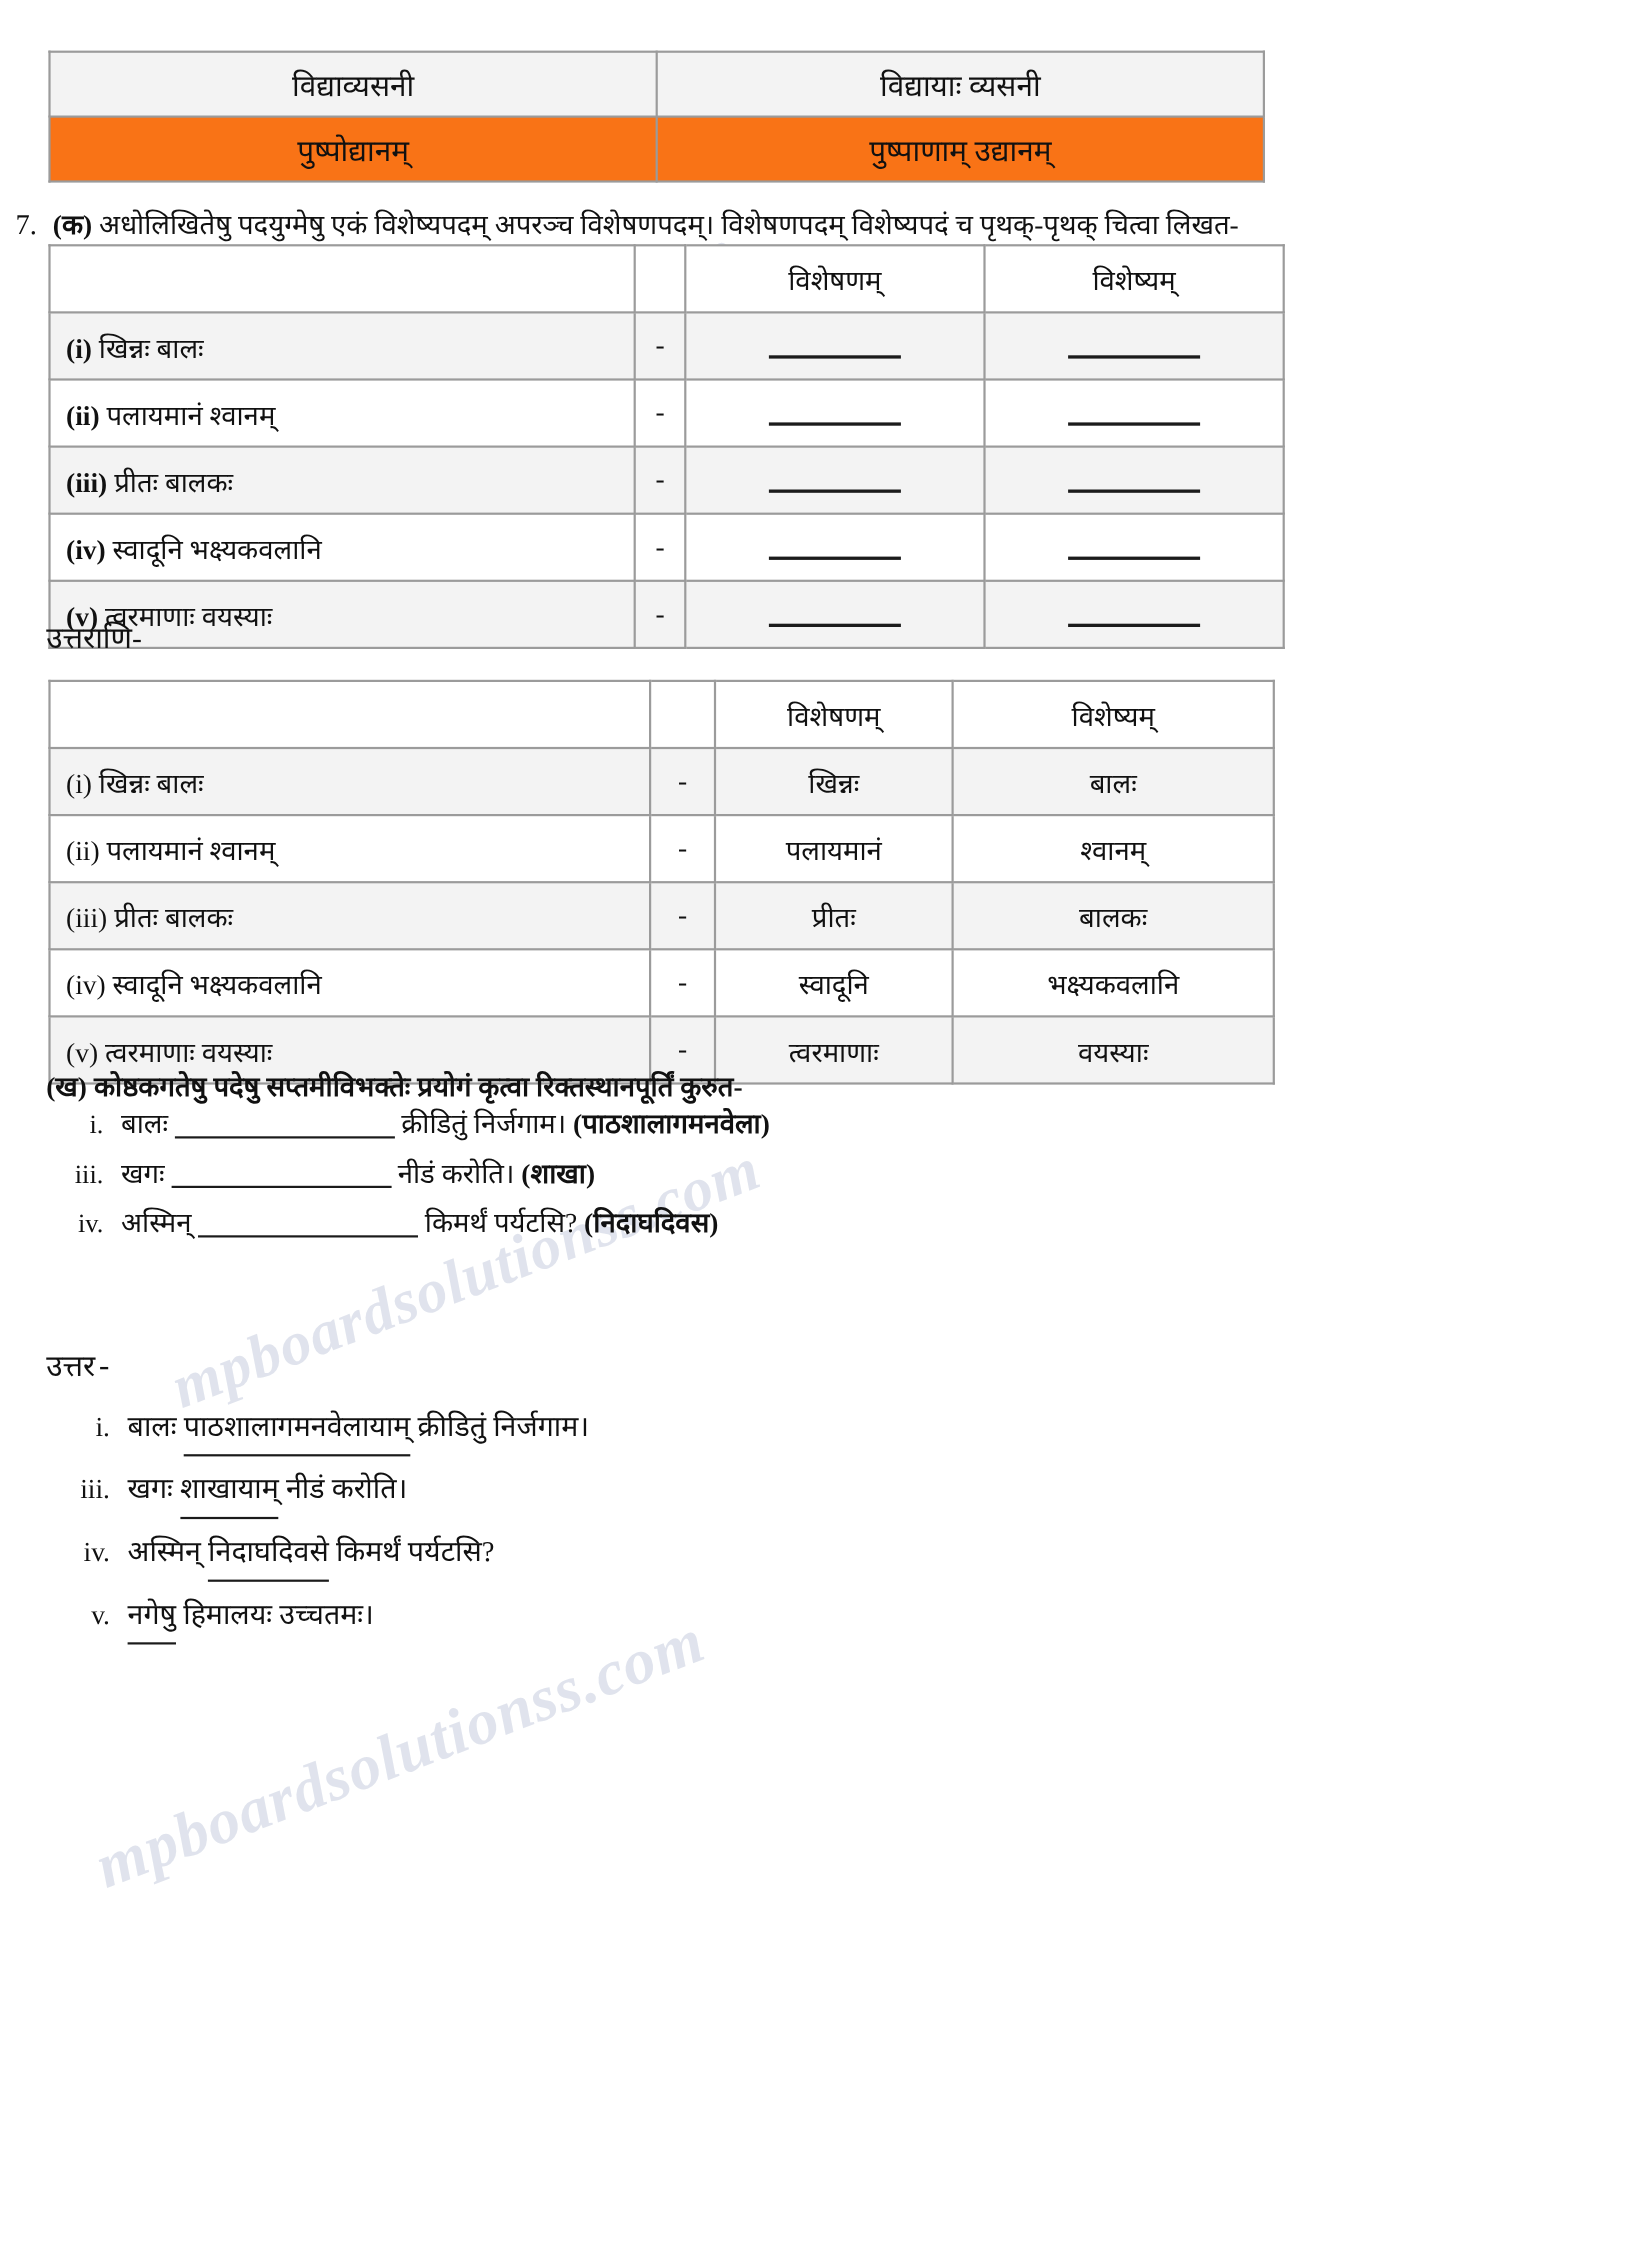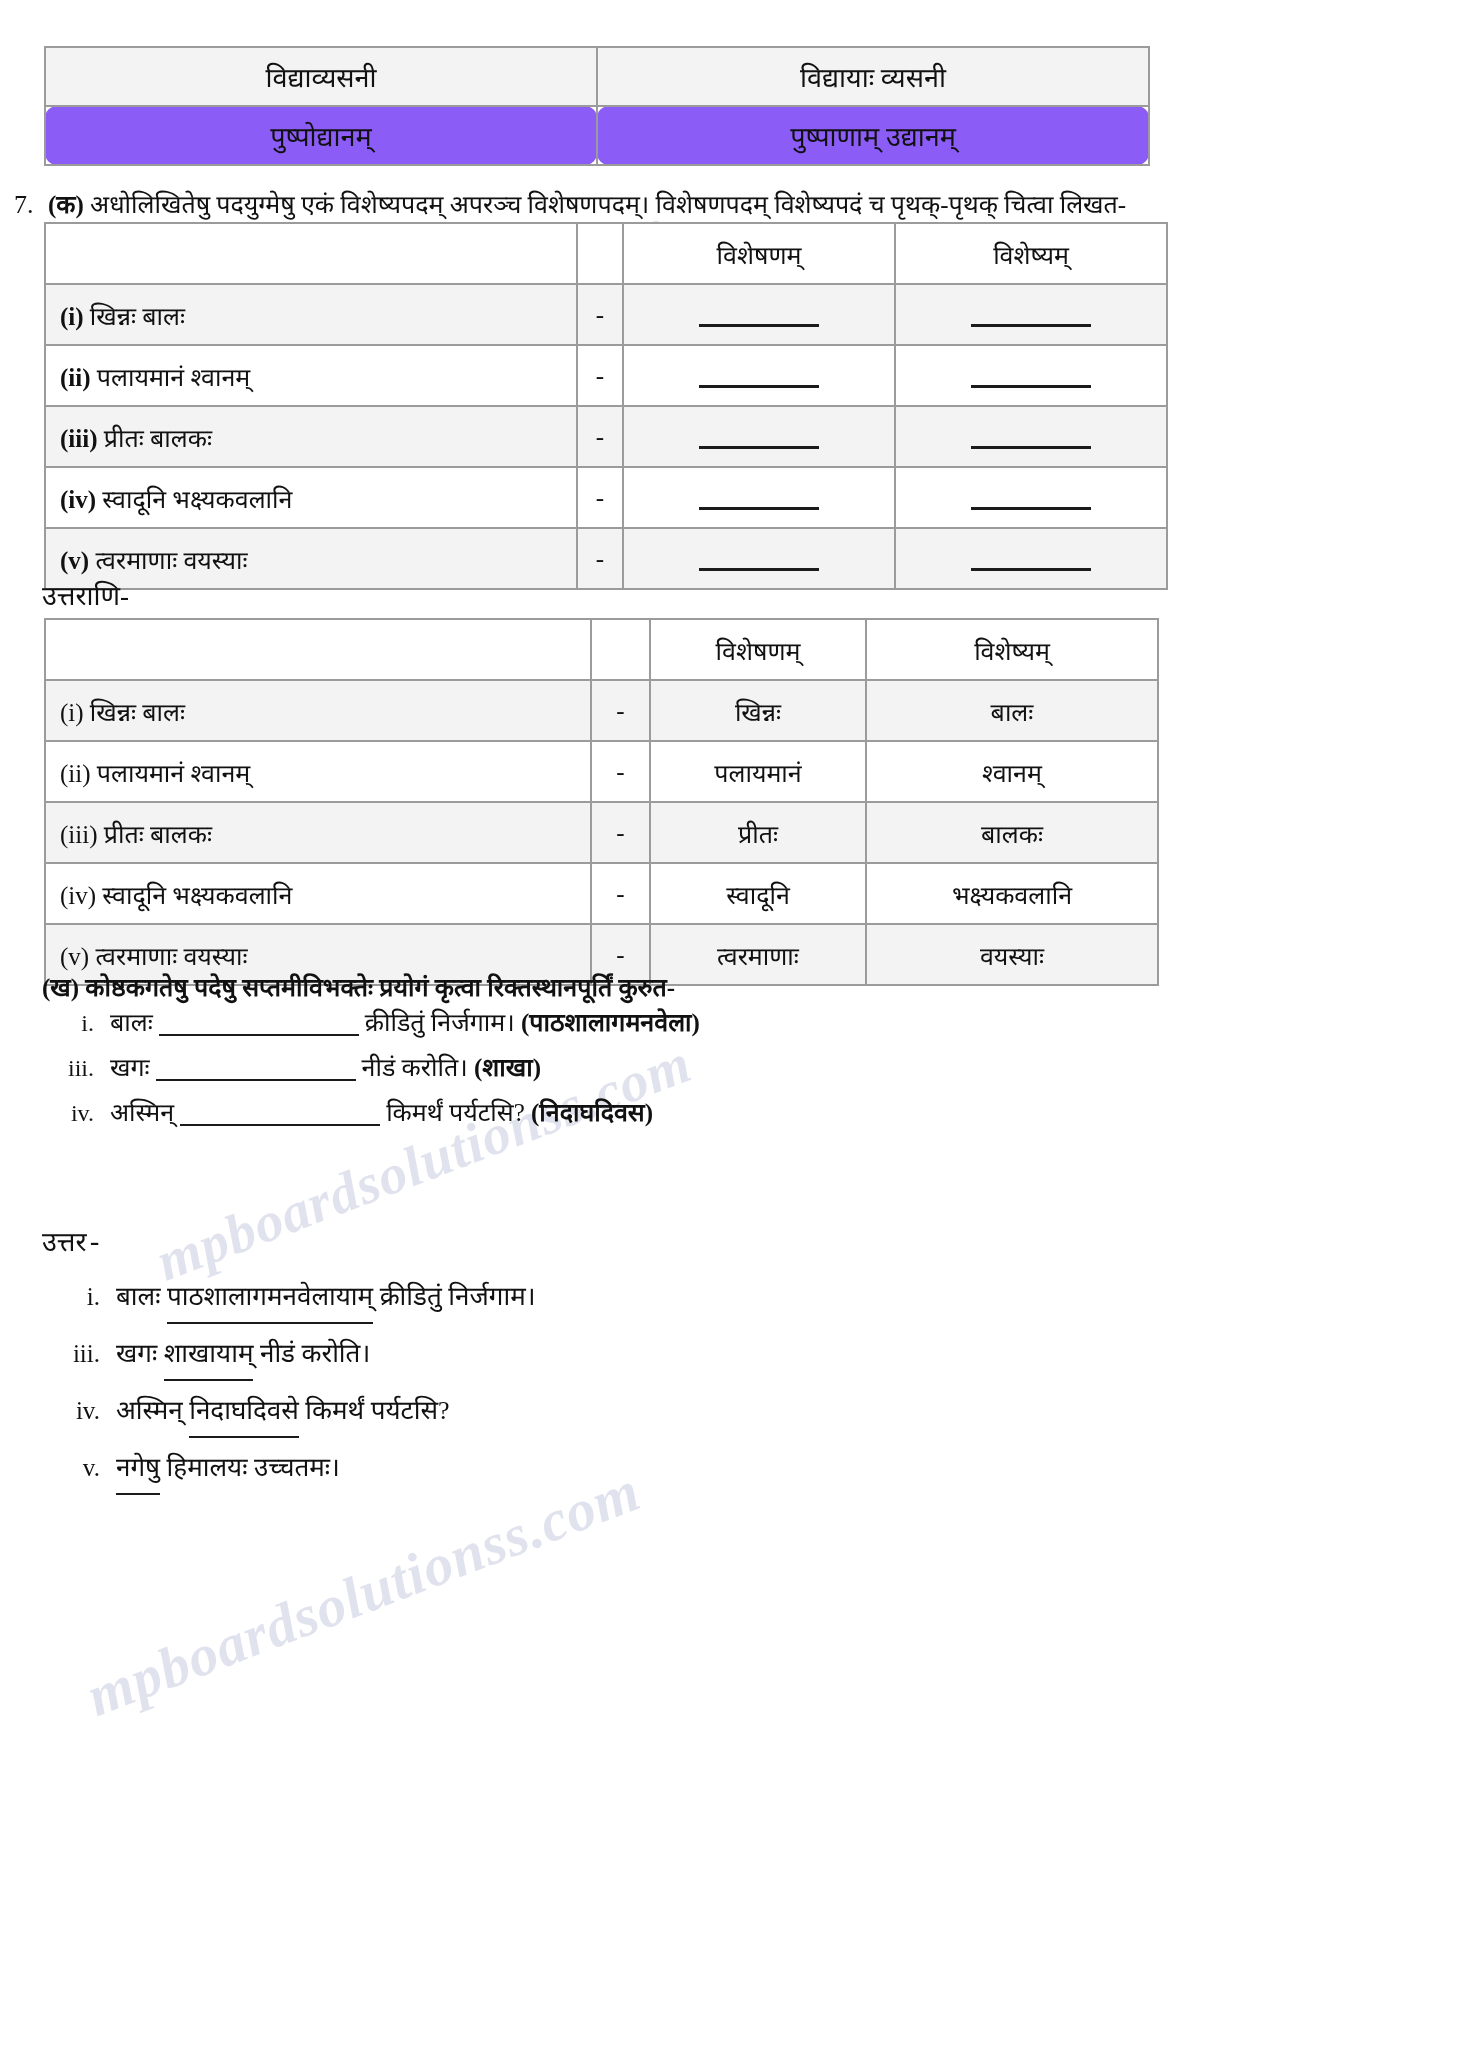--- a/index.html
+++ b/index.html
@@ -60,21 +60,21 @@
     left: 44px;
     top: 46px;
     width: 1106px;
   }
   #table-synonyms td {
     height: 57px;
     text-align: center;
     font-size: 27px;
   }
   #table-synonyms tr:nth-child(1) td { background: #f3f3f3; text-align: center; }
-  #table-synonyms tr:nth-child(2) td { background: #8b5cf6; border-radius: 12px; }
+  #table-synonyms tr:nth-child(2) td { background: #f97316; }
 
   
   #question-7 {
     position: absolute;
     left: 14px;
     top: 186px;
     width: 1440px;
     font-size: 25px;
     white-space: nowrap;
   }
@@ -105,21 +105,21 @@
     width: 120px;
     border-bottom: 3px solid #1b1b1b;
     height: 17px;
     vertical-align: middle;
   }
 
   
   #uttarani-label {
     position: absolute;
     left: 42px;
-    top: 576px;
+    top: 560px;
     font-size: 27px;
   }
 
   
   #table-answers {
     position: absolute;
     left: 44px;
     top: 618px;
     width: 1106px;
   }

